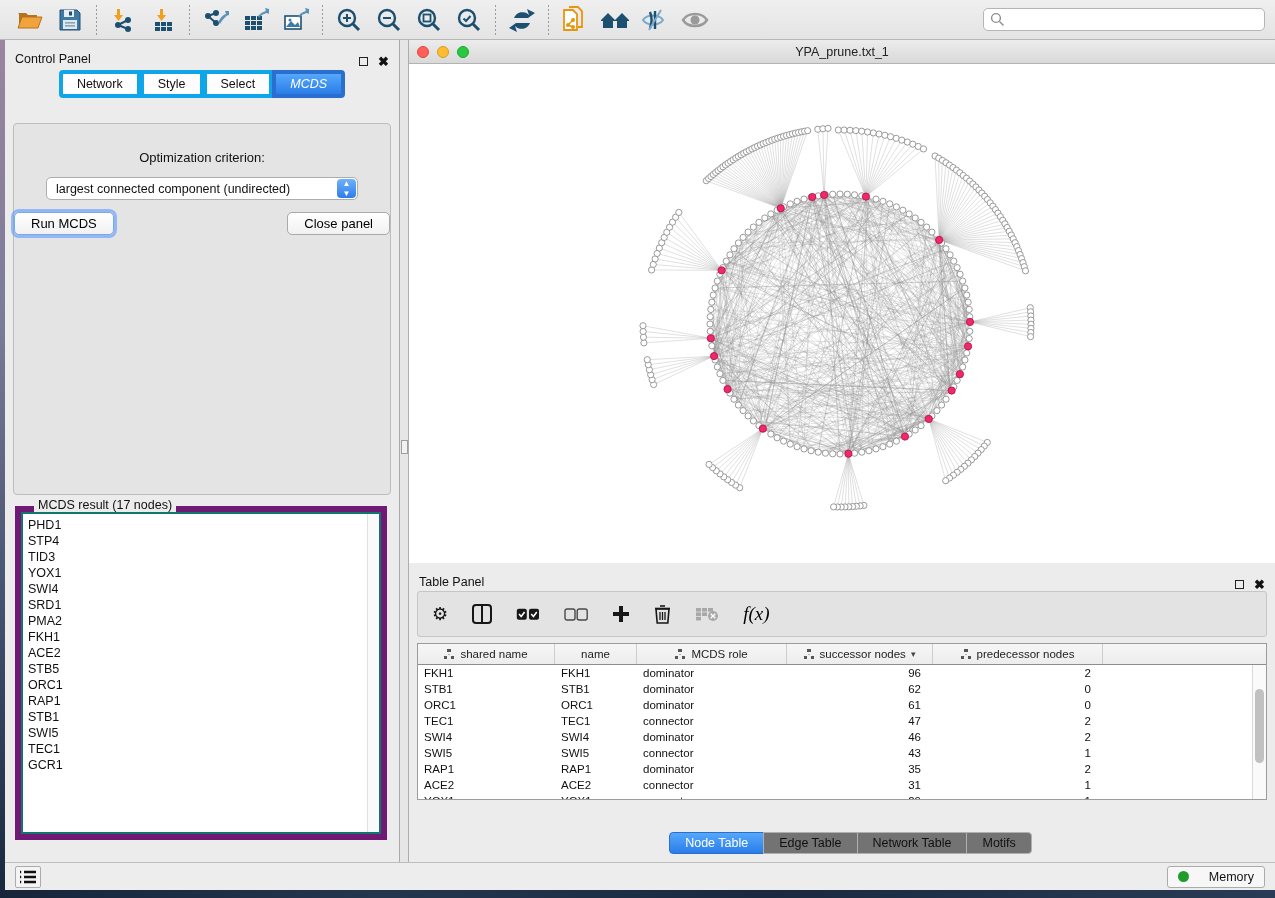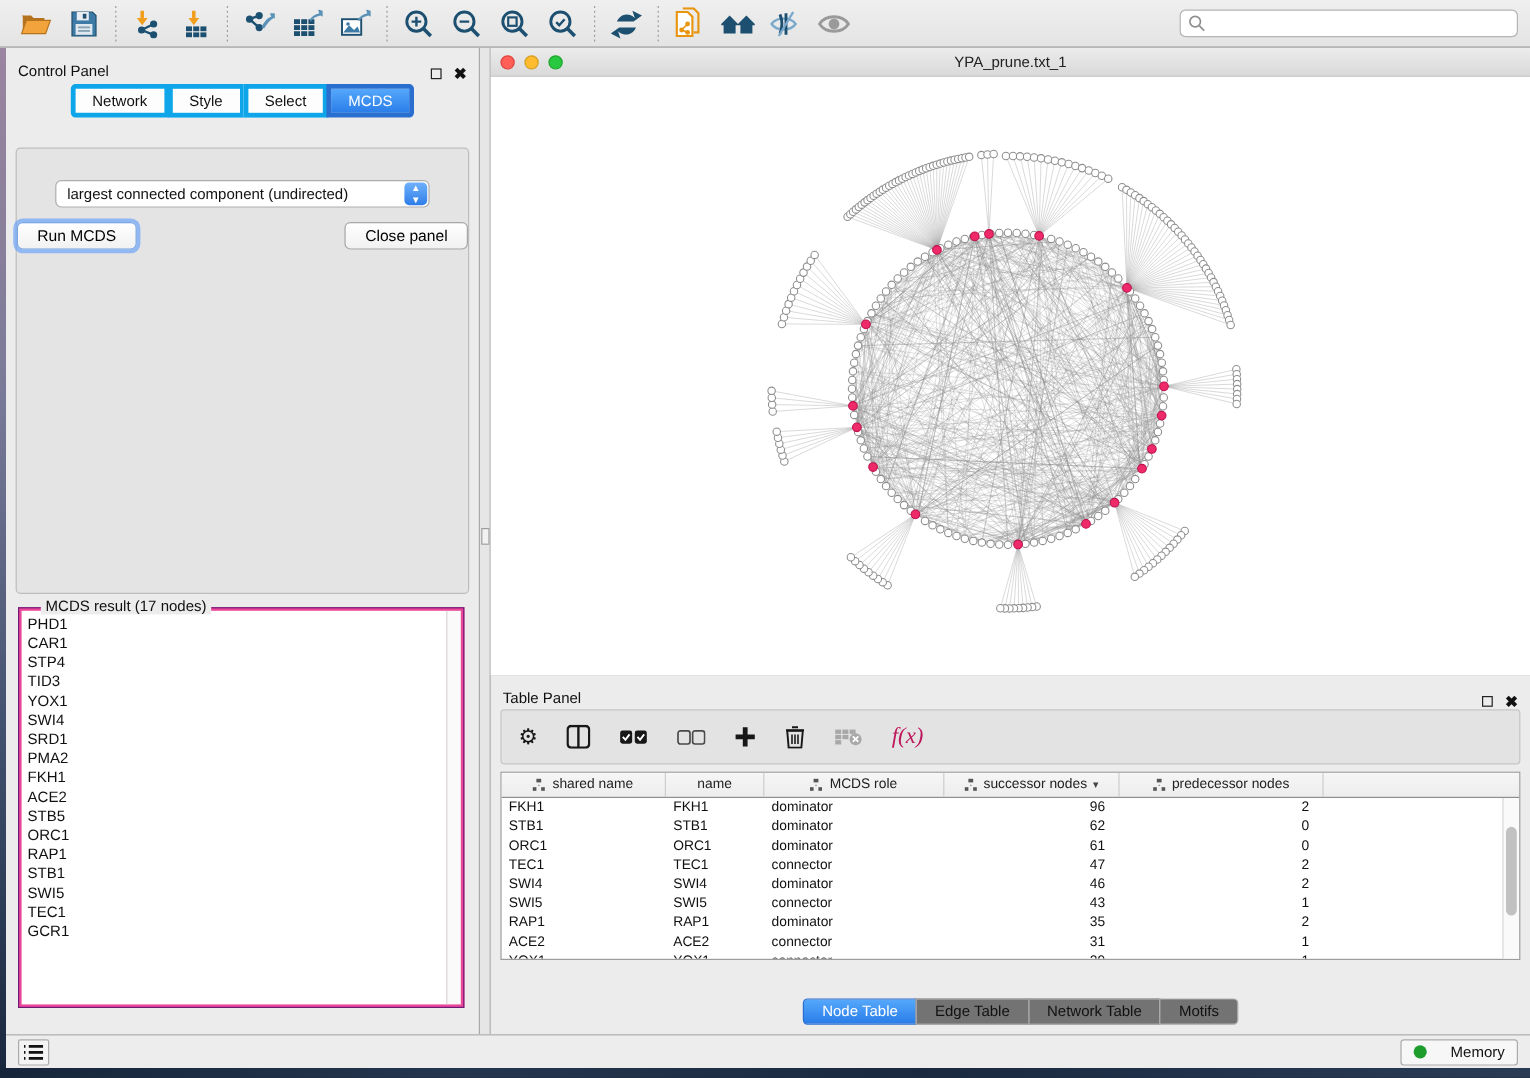--- a/index.html
+++ b/index.html
@@ -32,40 +32,40 @@
   .panel-title { font-size:12.5px; color:#111; }
   .panel-ctrls { margin-left:auto; display:flex; gap:10px; align-items:center; }
   .float-ic { width:9px; height:9px; border:1.6px solid #222; display:inline-block; }
   .close-ic { font-size:13px; font-weight:bold; color:#111; line-height:9px; }
 
   .cp-tabs { display:flex; justify-content:center; margin-top:4px; position:relative; z-index:2; }
   .cp-tab { padding:3px 14px; border:4px solid #0ea5e9; background:#fdfdfd; font-size:12.5px;
     margin-left:-1px; }
   .cp-tab:first-child { border-radius:4px 0 0 4px; margin-left:0; }
   .cp-tab:last-child { border-radius:0 4px 4px 0; }
-  .cp-tab.active { background:linear-gradient(#55a8fb,#2a7de8); color:#fff; border-color:#2a6fd0; }
+  .cp-tab.active { background:linear-gradient(#55a8fb,#2a7de8); color:#fff; border-color:#2a6fd0;font-style:italic; }
 
   .cp-content { position:absolute; left:8px; right:8px; top:83px; height:372px;
     background:#e4e4e4; border:1px solid #bdbdbd; border-radius:4px; padding-top:26px; text-align:center; }
   .opt-label { font-size:13px; margin-bottom:12px; }
   .opt-select { width:312px; height:23px; margin:0 auto; background:#fff; border:1px solid #adadad;
     border-radius:5px; display:flex; align-items:center; overflow:hidden; }
   .opt-select .val { flex:1; text-align:left; padding-left:9px; font-size:12.5px; white-space:nowrap; }
   .opt-select .chev { width:19px; align-self:stretch; background:linear-gradient(#6fb1fb,#2e7de9);
     border-radius:4px; margin:1px; color:#fff; font-size:8px; line-height:10px; display:flex;
     flex-direction:column; align-items:center; justify-content:center; }
   .cp-buttons { margin-top:12px; display:flex; justify-content:space-between; gap:12px; }
   .mac-btn { background:linear-gradient(#ffffff,#f1f1f1); border:1px solid #a9a9a9; border-radius:5px;
     padding:3px 16px; font-size:13px; }
   .mac-btn.focused { box-shadow:0 0 0 3px rgba(100,160,250,.65); border-color:#7aa9e8; }
 
   .mcds-result { position:absolute; left:10px; right:12px; top:466px; bottom:22px; }
   .group-title { position:absolute; top:-8px; left:19px; background:#ececec; padding:0 4px;
     font-size:12.5px; z-index:2;}
-  .group-box { position:absolute; inset:0; border:1px solid #701a75; background:#ec4899; }
+  .group-box { position:absolute; inset:0; border:6px solid #701a75; background:#0f766e; }
   .mcds-list { position:absolute; inset:2px 14px 2px 2px; background:#fff; overflow:hidden;
     font-size:12.5px; text-align:left; padding:3px 0 0 5px; }
   .mcds-item { height:16px; line-height:16px; }
   .mcds-scroll { position:absolute; top:2px; right:2px; bottom:2px; width:12px; background:#fafafa;
     border-left:1px solid #e0e0e0; }
 
   
   .v-splitter { position:absolute; left:400px; top:40px; width:9px; bottom:36px; background:#e6e6e6;
     border-right:1px solid #adadad; }
   .v-splitter .handle { position:absolute; top:400px; left:1px; width:7px; height:14px;
@@ -83,21 +83,21 @@
   .net-title { position:absolute; left:0; right:0; text-align:center; font-size:12.5px; color:#222; }
   .net-canvas { position:absolute; left:0; right:0; top:24px; bottom:0; background:#fff; }
   .net-canvas svg { display:block; }
 
   
   .table-panel { position:absolute; left:409px; right:0; top:563px; bottom:36px; background:#ececec; }
   .tp-toolbar { position:absolute; left:8px; right:8px; top:28px; height:46px; background:#e3e3e3;
     border:1px solid #c6c6c6; border-radius:3px; display:flex; align-items:center; padding:0 14px; gap:24px; }
   .tp-ic { font-size:18px; color:#171717; display:flex; align-items:center; }
   .tp-ic.disabled { color:#a8a8a8; }
-  .fx { font-family:"Liberation Serif", serif; font-style:italic; font-size:19px; color:#be185d; }
+  .fx { font-family:"Liberation Serif", serif; font-style:italic; font-size:19px; color:#000000; }
 
   .node-table { position:absolute; left:8px; right:8px; top:80px; bottom:62px; background:#fff;
     border:1px solid #9c9c9c; display:flex; flex-direction:column; overflow:hidden; }
   .nt-header { display:flex; height:21px; background:linear-gradient(#f6f6f6,#ededed);
     border-bottom:1px solid #8d8d8d; flex:0 0 auto; }
   .nt-hcell { display:flex; align-items:center; justify-content:center; gap:5px; font-size:11.5px;
     color:#222; border-right:1px solid #cdcdcd; }
   .nt-body { position:relative; flex:1; overflow:hidden; }
   .nt-row { display:flex; height:16px; line-height:16px; font-size:11.5px; }
   .nt-cell { padding:0 6px; white-space:nowrap; overflow:hidden; }
@@ -331,39 +331,39 @@
     </div>
 
     <div class="cp-tabs">
       <div class="cp-tab">Network</div>
       <div class="cp-tab">Style</div>
       <div class="cp-tab">Select</div>
       <div class="cp-tab active">MCDS</div>
     </div>
 
     <div class="cp-content">
+      <div class="opt-label">Optimization criterion:</div>
       <div class="opt-select">
         <span class="val">largest connected component (undirected)</span>
         <span class="chev">
             <span>▲</span>
             <span>▼</span>
           </span>
       </div>
       <div class="cp-buttons">
         <button class="mac-btn focused">Run MCDS</button>
         <button class="mac-btn">Close panel</button>
       </div>
     </div>
 
     <div class="mcds-result">
       <span class="group-title">MCDS result (17 nodes)</span>
       <div class="group-box">
         <div class="mcds-list">
             <div class="mcds-item">PHD1</div>
-            <div class="mcds-item">CAR1</div>
             <div class="mcds-item">STP4</div>
             <div class="mcds-item">TID3</div>
             <div class="mcds-item">YOX1</div>
             <div class="mcds-item">SWI4</div>
             <div class="mcds-item">SRD1</div>
             <div class="mcds-item">PMA2</div>
             <div class="mcds-item">FKH1</div>
             <div class="mcds-item">ACE2</div>
             <div class="mcds-item">STB5</div>
             <div class="mcds-item">ORC1</div>

